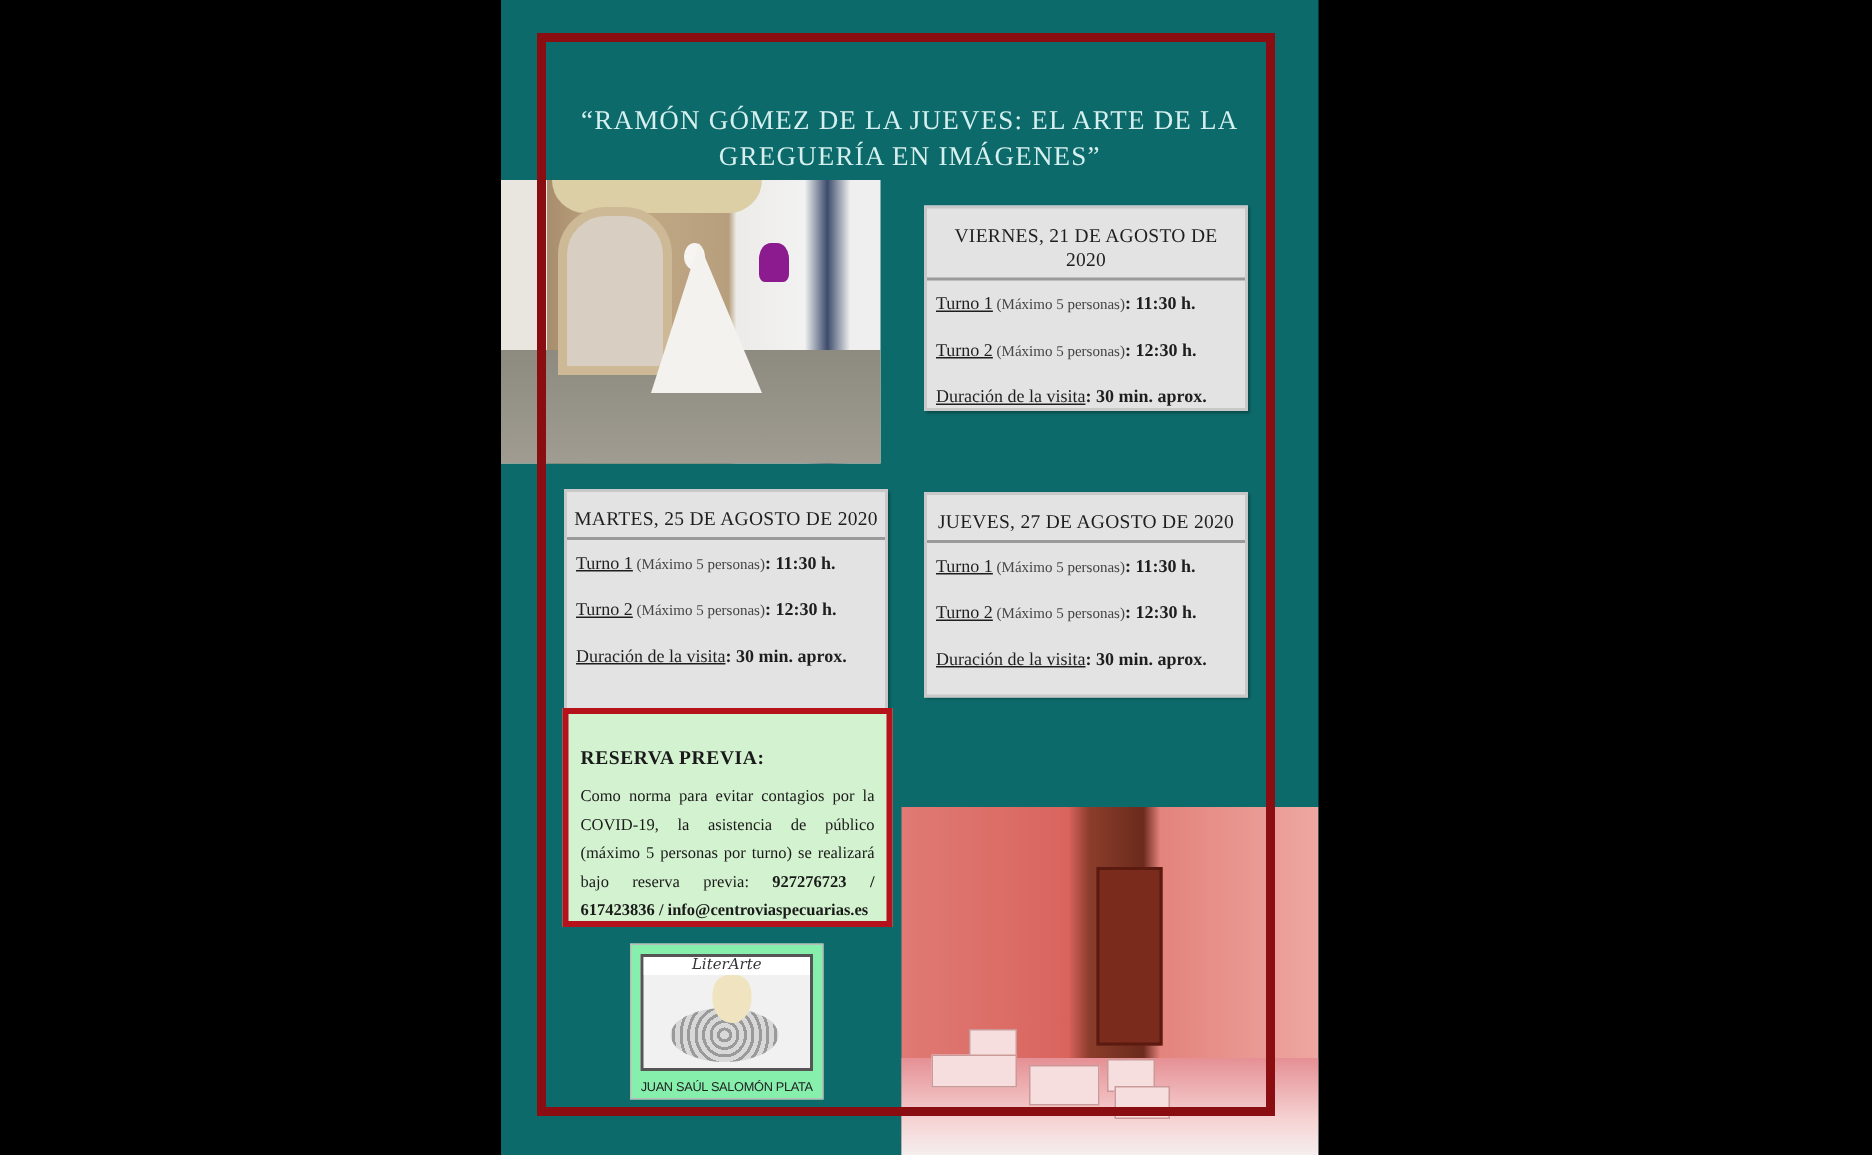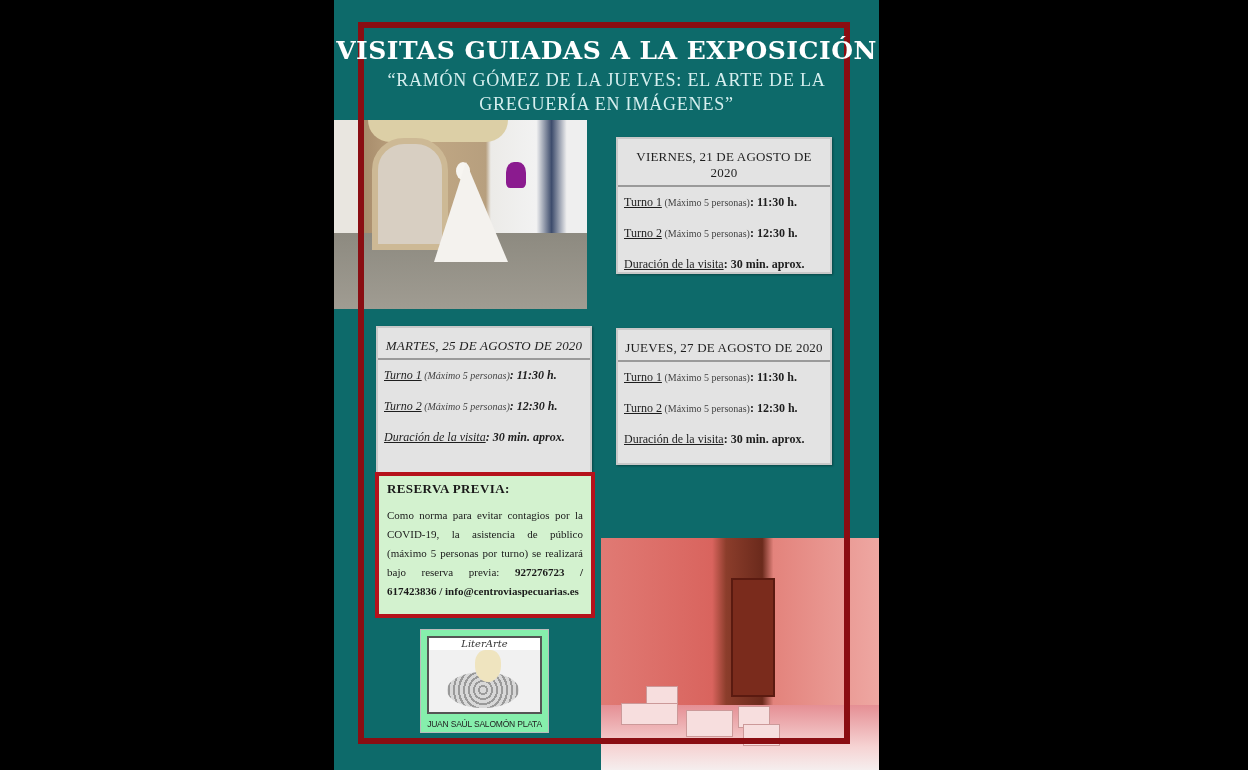--- a/index.html
+++ b/index.html
@@ -53,21 +53,21 @@
       text-align: center; font-size: 13px; padding: 10px 4px 4px; border-bottom: 2px solid #9a9a9a;
       text-transform: uppercase; letter-spacing: 0.2px;
     }
     .schedule .row { font-size: 12px; padding: 0 6px; height: 31px; line-height: 31px; white-space: nowrap; }
     .schedule .row:first-of-type { margin-top: 4px; }
     .u { text-decoration: underline; }
     .small { font-size: 10px; color: #444; }
     .b { font-weight: bold; }
     .reserva {
       position: absolute; left: 41px; top: 472px; width: 220px; height: 146px; box-sizing: border-box;
-      background: #d3f2cf; border: 4px solid #b5121b; z-index: 6; padding: 4px 8px;
+      background: #d3f2cf; border: 4px solid #b5121b; z-index: 6; padding: 20px 8px;
       font-family: "Liberation Serif", serif; color: #1a1a1a;
     }
     .reserva .r-title { font-size: 13px; font-weight: bold; letter-spacing: 0.4px; margin: 1px 0 9px; }
     .reserva .r-body { font-size: 11px; line-height: 19px; text-align: justify; }
     .logo {
       position: absolute; left: 86px; top: 629px; width: 129px; height: 104px; background: #86efac;
       border: 1px solid #bbb; z-index: 6; box-sizing: border-box;
     }
     .logo-inner { position: absolute; left: 6px; top: 6px; width: 115px; height: 78px; border: 2px solid #555; box-sizing: border-box; background: #f1f1f1; overflow: hidden; }
     .logo-brand { position: absolute; left: 0; top: 0; width: 100%; text-align: center; font-size: 10px; font-style: italic; color: #333; background: #fff; line-height: 12px; }
@@ -93,34 +93,33 @@
     <div class="door"></div>
     <div class="card" style="left:45px;top:148px;width:30px;height:18px;"></div>
     <div class="card" style="left:20px;top:165px;width:55px;height:20px;"></div>
     <div class="card" style="left:85px;top:172px;width:45px;height:25px;"></div>
     <div class="card" style="left:137px;top:168px;width:30px;height:20px;"></div>
     <div class="card" style="left:142px;top:186px;width:35px;height:20px;"></div>
   </div>
 
   <div class="frame"></div>
 
-  <div class="title title-main">VISITAS GUIADAS A LA EXPOSICIÓN</div>
   <div class="title title-sub">
     <div>“RAMÓN GÓMEZ DE LA JUEVES: EL ARTE DE LA</div>
     <div>GREGUERÍA EN IMÁGENES”</div>
   </div>
 
   <div class="schedule" style="left:282px;top:137px;height:137px;">
     <div class="head">VIERNES, 21 DE AGOSTO DE 2020</div>
     <div class="row"><span class="u">Turno 1</span><span class="small"> (Máximo 5 personas)</span><span class="b">: 11:30 h.</span></div>
     <div class="row"><span class="u">Turno 2</span><span class="small"> (Máximo 5 personas)</span><span class="b">: 12:30 h.</span></div>
     <div class="row"><span class="u">Duración de la visita</span><span class="b">: 30 min. aprox.</span></div>
   </div>
 
-  <div class="schedule" style="left:42px;top:326px;height:163px;font-style:italic;">
+  <div class="schedule" style="left:42px;top:326px;height:163px;">
     <div class="head">MARTES, 25 DE AGOSTO DE 2020</div>
     <div class="row"><span class="u">Turno 1</span><span class="small"> (Máximo 5 personas)</span><span class="b">: 11:30 h.</span></div>
     <div class="row"><span class="u">Turno 2</span><span class="small"> (Máximo 5 personas)</span><span class="b">: 12:30 h.</span></div>
     <div class="row"><span class="u">Duración de la visita</span><span class="b">: 30 min. aprox.</span></div>
   </div>
 
   <div class="schedule" style="left:282px;top:328px;height:137px;">
     <div class="head">JUEVES, 27 DE AGOSTO DE 2020</div>
     <div class="row"><span class="u">Turno 1</span><span class="small"> (Máximo 5 personas)</span><span class="b">: 11:30 h.</span></div>
     <div class="row"><span class="u">Turno 2</span><span class="small"> (Máximo 5 personas)</span><span class="b">: 12:30 h.</span></div>

